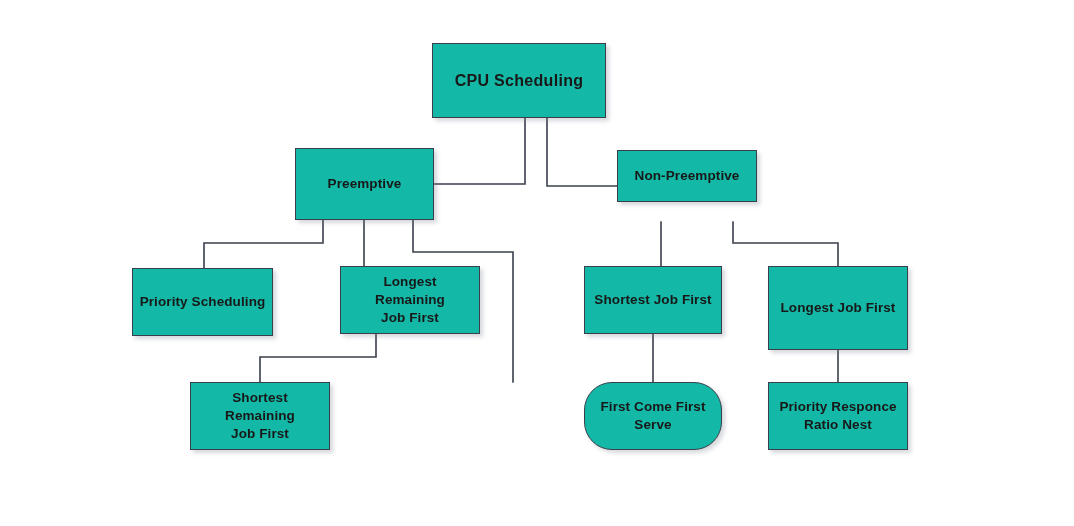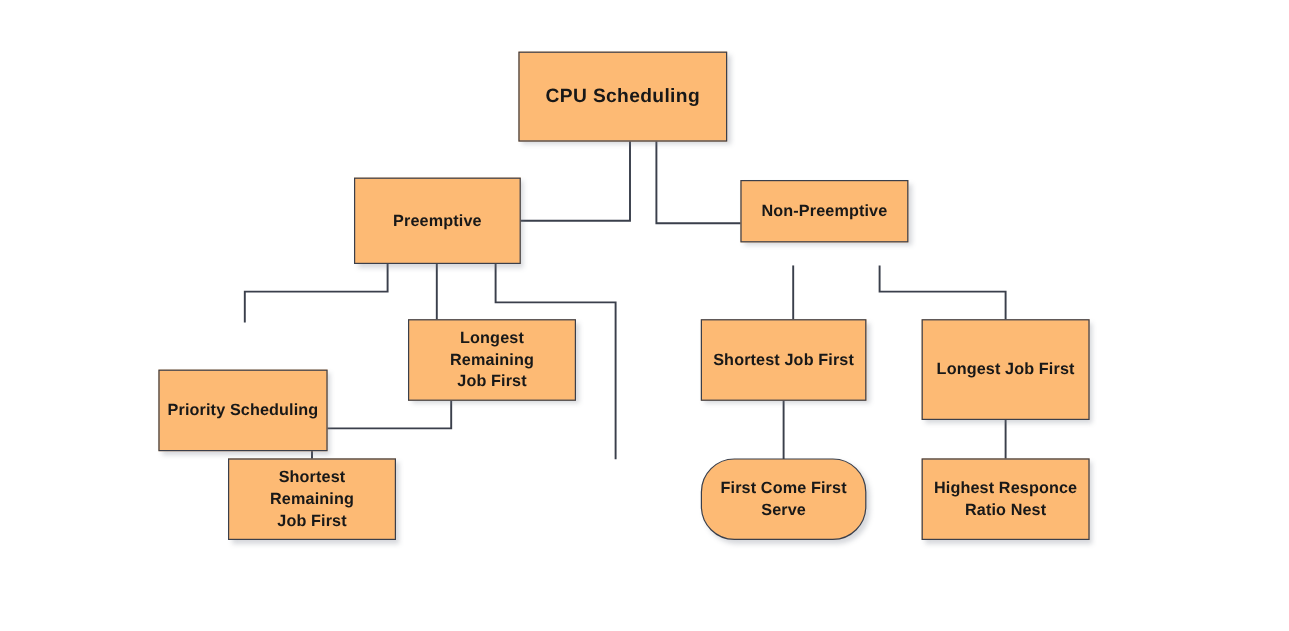--- a/index.html
+++ b/index.html
@@ -20,21 +20,21 @@
   #edges {
     position: absolute;
     left: 0;
     top: 0;
     width: 1074px;
     height: 526px;
   }
   .node {
     position: absolute;
     box-sizing: border-box;
-    background: #fdba74;
+    background: #14b8a6;
     border: 1.6px solid #3a3f4b;
     box-shadow: 3px 3px 4px rgba(120,125,140,0.30);
     display: flex;
     align-items: center;
     justify-content: center;
     text-align: center;
     color: #181818;
     font-size: 13.5px;
     font-weight: bold;
     line-height: 1.35;
@@ -60,24 +60,24 @@
       <polyline points="413,220 413,252 513,252 513,382" fill="none" stroke="#3a3f4b" stroke-width="1.6" stroke-linecap="square" stroke-linejoin="miter"></polyline>
       <polyline points="376,334 376,357 260,357 260,382" fill="none" stroke="#3a3f4b" stroke-width="1.6" stroke-linecap="square" stroke-linejoin="miter"></polyline>
       <polyline points="661,222 661,266" fill="none" stroke="#3a3f4b" stroke-width="1.6" stroke-linecap="square" stroke-linejoin="miter"></polyline>
       <polyline points="733,222 733,243 838,243 838,266" fill="none" stroke="#3a3f4b" stroke-width="1.6" stroke-linecap="square" stroke-linejoin="miter"></polyline>
       <polyline points="653,334 653,382" fill="none" stroke="#3a3f4b" stroke-width="1.6" stroke-linecap="square" stroke-linejoin="miter"></polyline>
       <polyline points="838,334 838,382" fill="none" stroke="#3a3f4b" stroke-width="1.6" stroke-linecap="square" stroke-linejoin="miter"></polyline>
     </svg>
 <div class="node root" style="left: 432px; top: 43px; width: 174px; height: 75px;"><span>CPU Scheduling</span></div>
     <div class="node" style="left: 295px; top: 148px; width: 139px; height: 72px;"><span>Preemptive</span></div>
     <div class="node" style="left: 617px; top: 150px; width: 140px; height: 52px;"><span>Non-Preemptive</span></div>
-    <div class="node" style="left: 132px; top: 268px; width: 141px; height: 68px; margin-top: 40px;"><span>Priority  Scheduling</span></div>
+    <div class="node" style="left: 132px; top: 268px; width: 141px; height: 68px;"><span>Priority  Scheduling</span></div>
     <div class="node" style="left: 340px; top: 266px; width: 140px; height: 68px;"><span>Longest Remaining
 Job First</span></div>
     <div class="node" style="left: 584px; top: 266px; width: 138px; height: 68px; align-items: center;"><span>Shortest Job First</span></div>
     <div class="node" style="left: 768px; top: 266px; width: 140px; height: 84px;"><span>Longest Job First</span></div>
     <div class="node" style="left: 190px; top: 382px; width: 140px; height: 68px;"><span>Shortest Remaining
 Job First</span></div>
     <div class="node" style="left: 584px; top: 382px; width: 138px; height: 68px; border-radius: 28px;"><span>First  Come First
 Serve</span></div>
-    <div class="node" style="left: 768px; top: 382px; width: 140px; height: 68px;"><span>Highest Responce
+    <div class="node" style="left: 768px; top: 382px; width: 140px; height: 68px;"><span>Priority Responce
 Ratio Nest</span></div>
   </div>
 
 </body></html>

